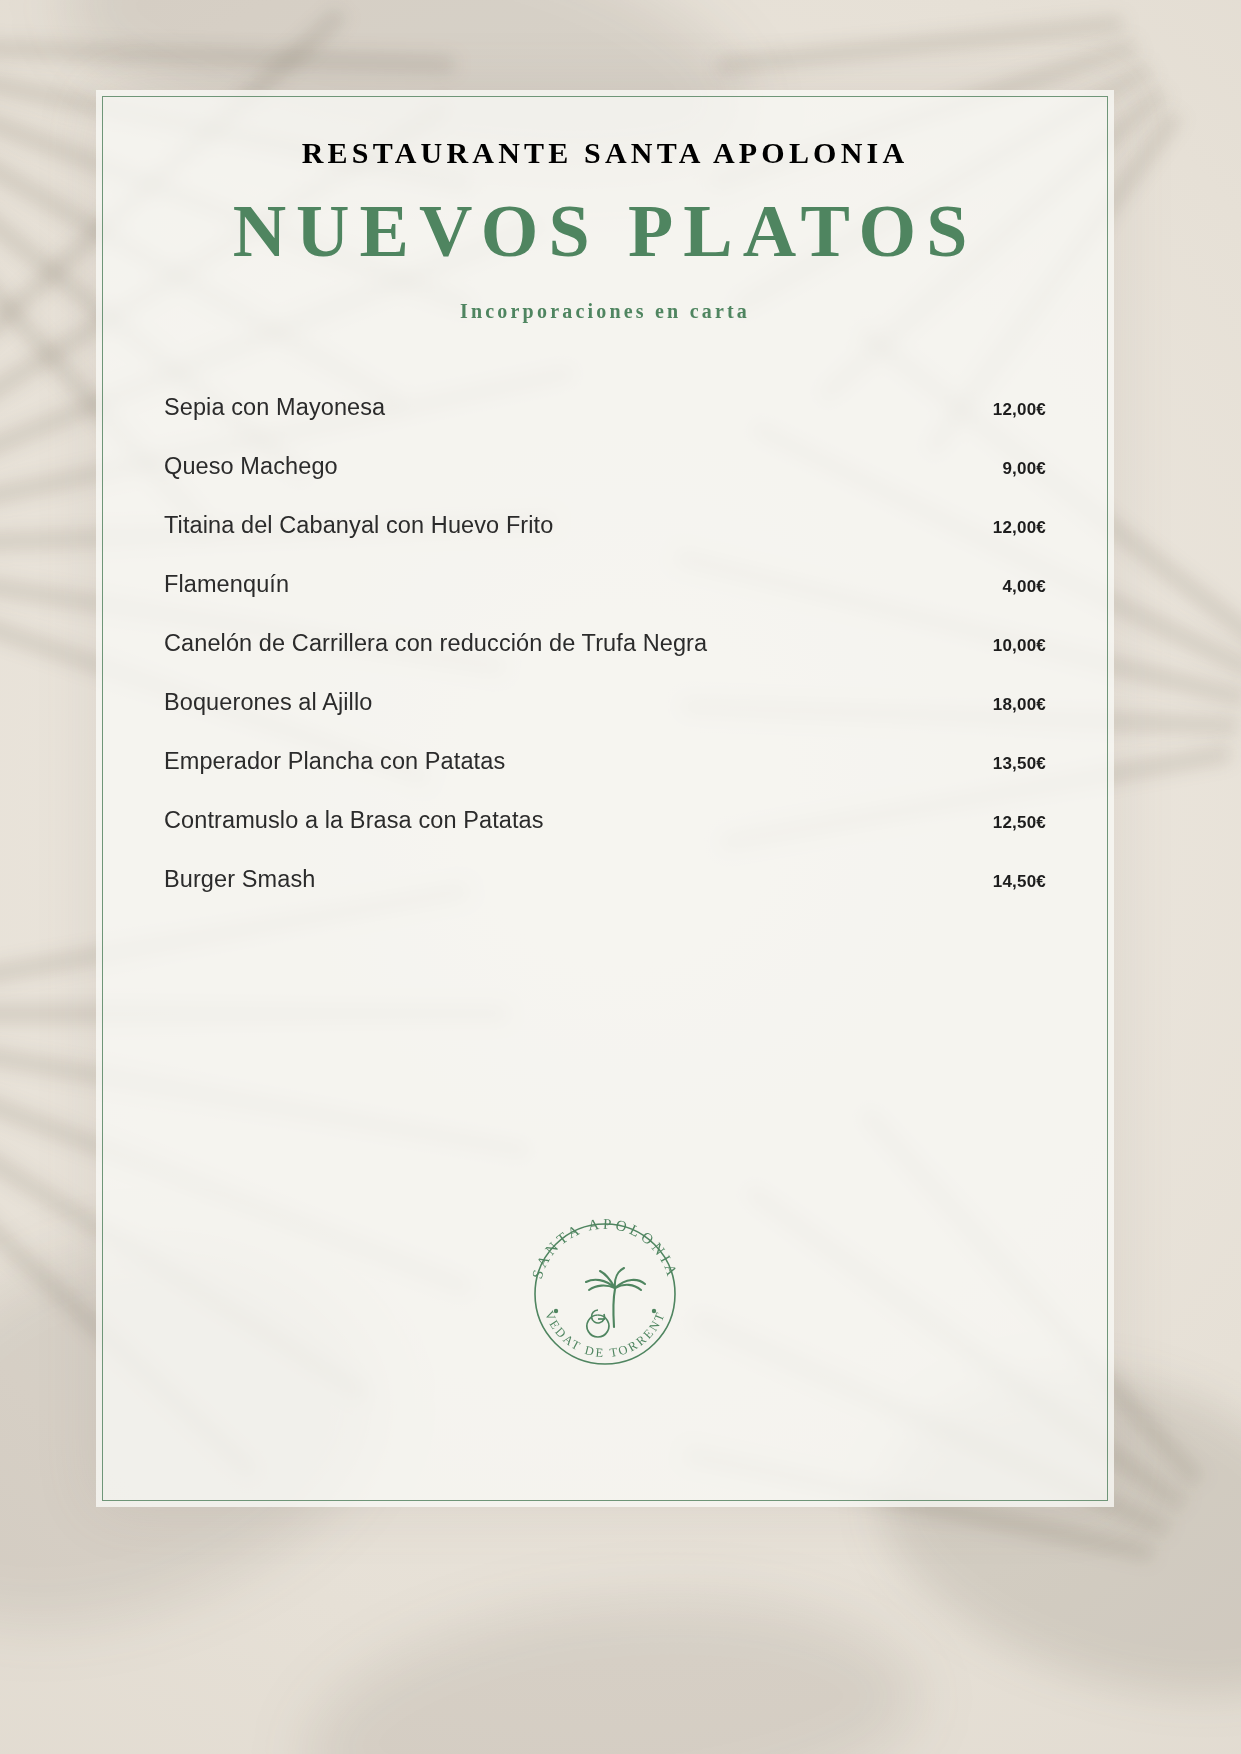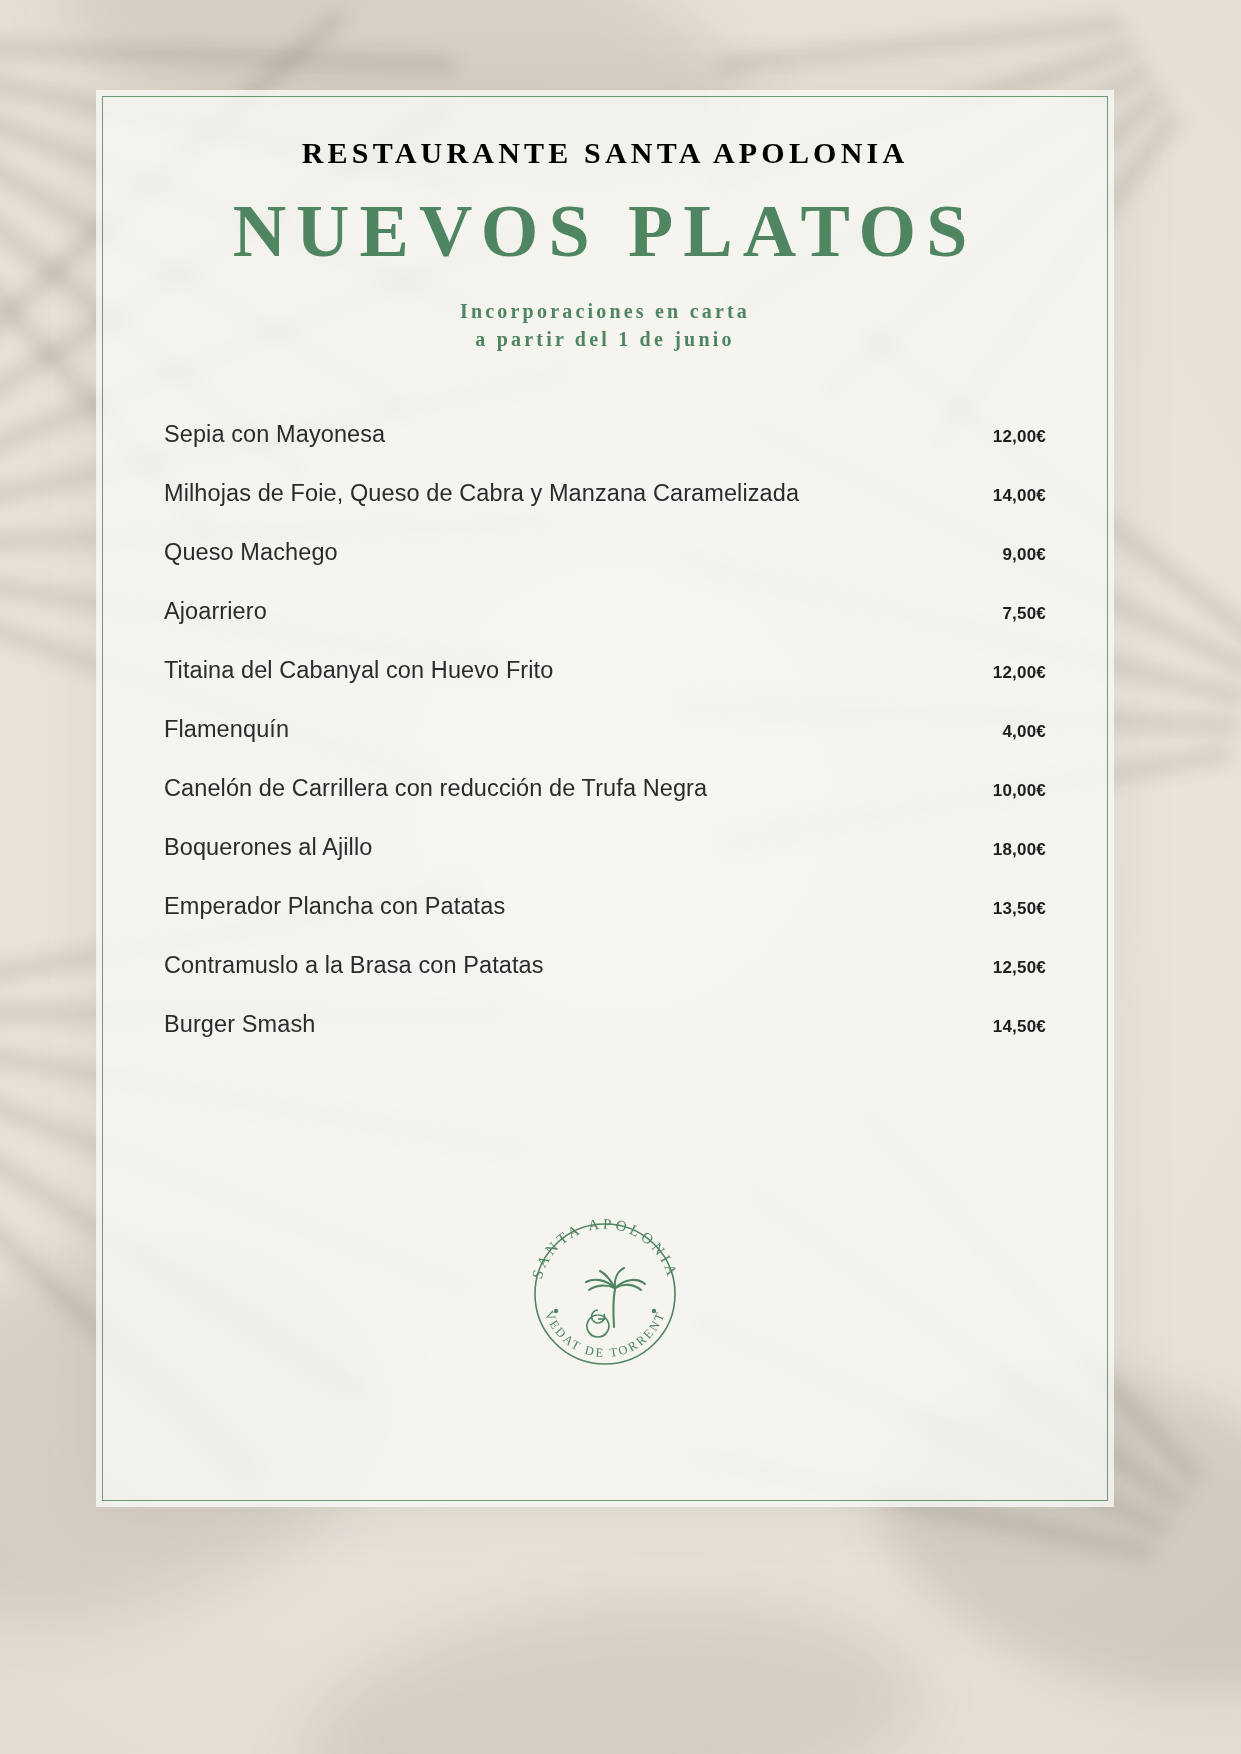--- a/index.html
+++ b/index.html
@@ -205,39 +205,30 @@
 </div>
 
 <div class="card-wrap">
   <div class="card-border"></div>
   <div class="card-inner">
 
     <div class="eyebrow">RESTAURANTE SANTA APOLONIA</div>
     <div class="headline">NUEVOS PLATOS</div>
     <div class="subhead">
       <div>Incorporaciones en carta</div>
-      <div>a partir del 1 de junio</div>
     </div>
 
     <div class="items">
       <div class="item">
         <span class="item-name">Sepia con Mayonesa</span>
         <span class="item-price">12,00€</span>
       </div>
       <div class="item">
-        <span class="item-name">Milhojas de Foie, Queso de Cabra y Manzana Caramelizada</span>
-        <span class="item-price">14,00€</span>
-      </div>
-      <div class="item">
         <span class="item-name">Queso Machego</span>
         <span class="item-price">9,00€</span>
-      </div>
-      <div class="item">
-        <span class="item-name">Ajoarriero</span>
-        <span class="item-price">7,50€</span>
       </div>
       <div class="item">
         <span class="item-name">Titaina del Cabanyal con Huevo Frito</span>
         <span class="item-price">12,00€</span>
       </div>
       <div class="item">
         <span class="item-name">Flamenquín</span>
         <span class="item-price">4,00€</span>
       </div>
       <div class="item">

